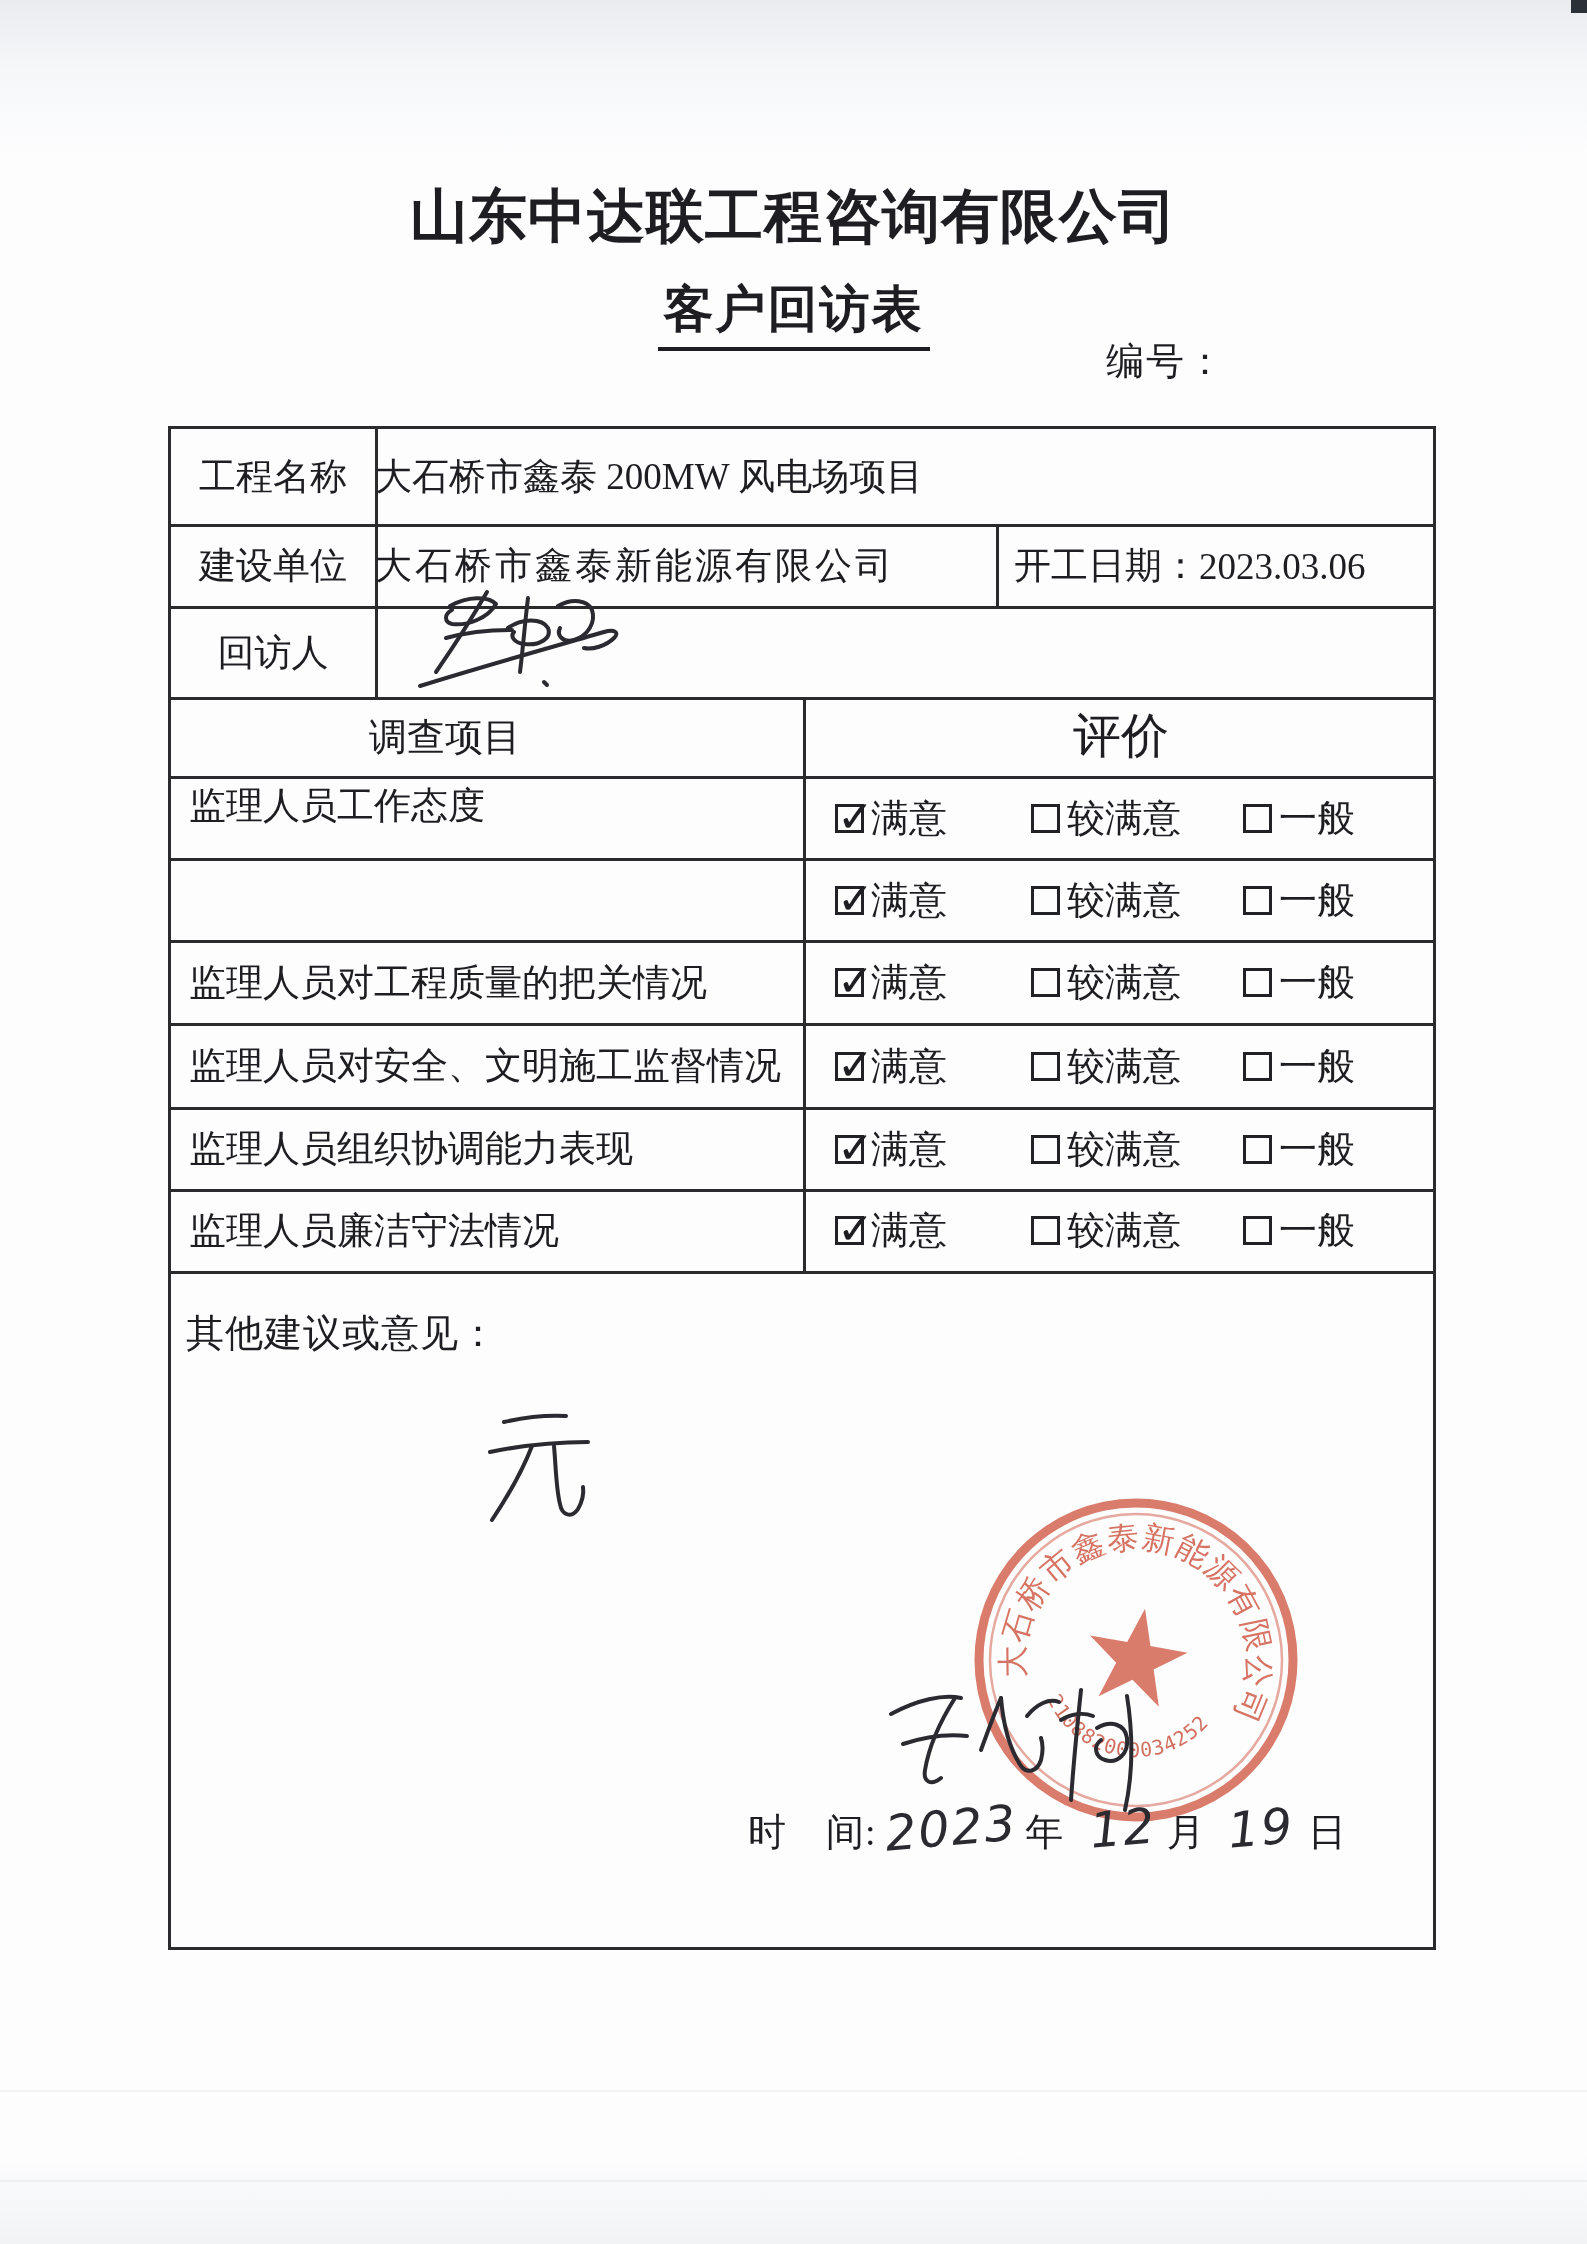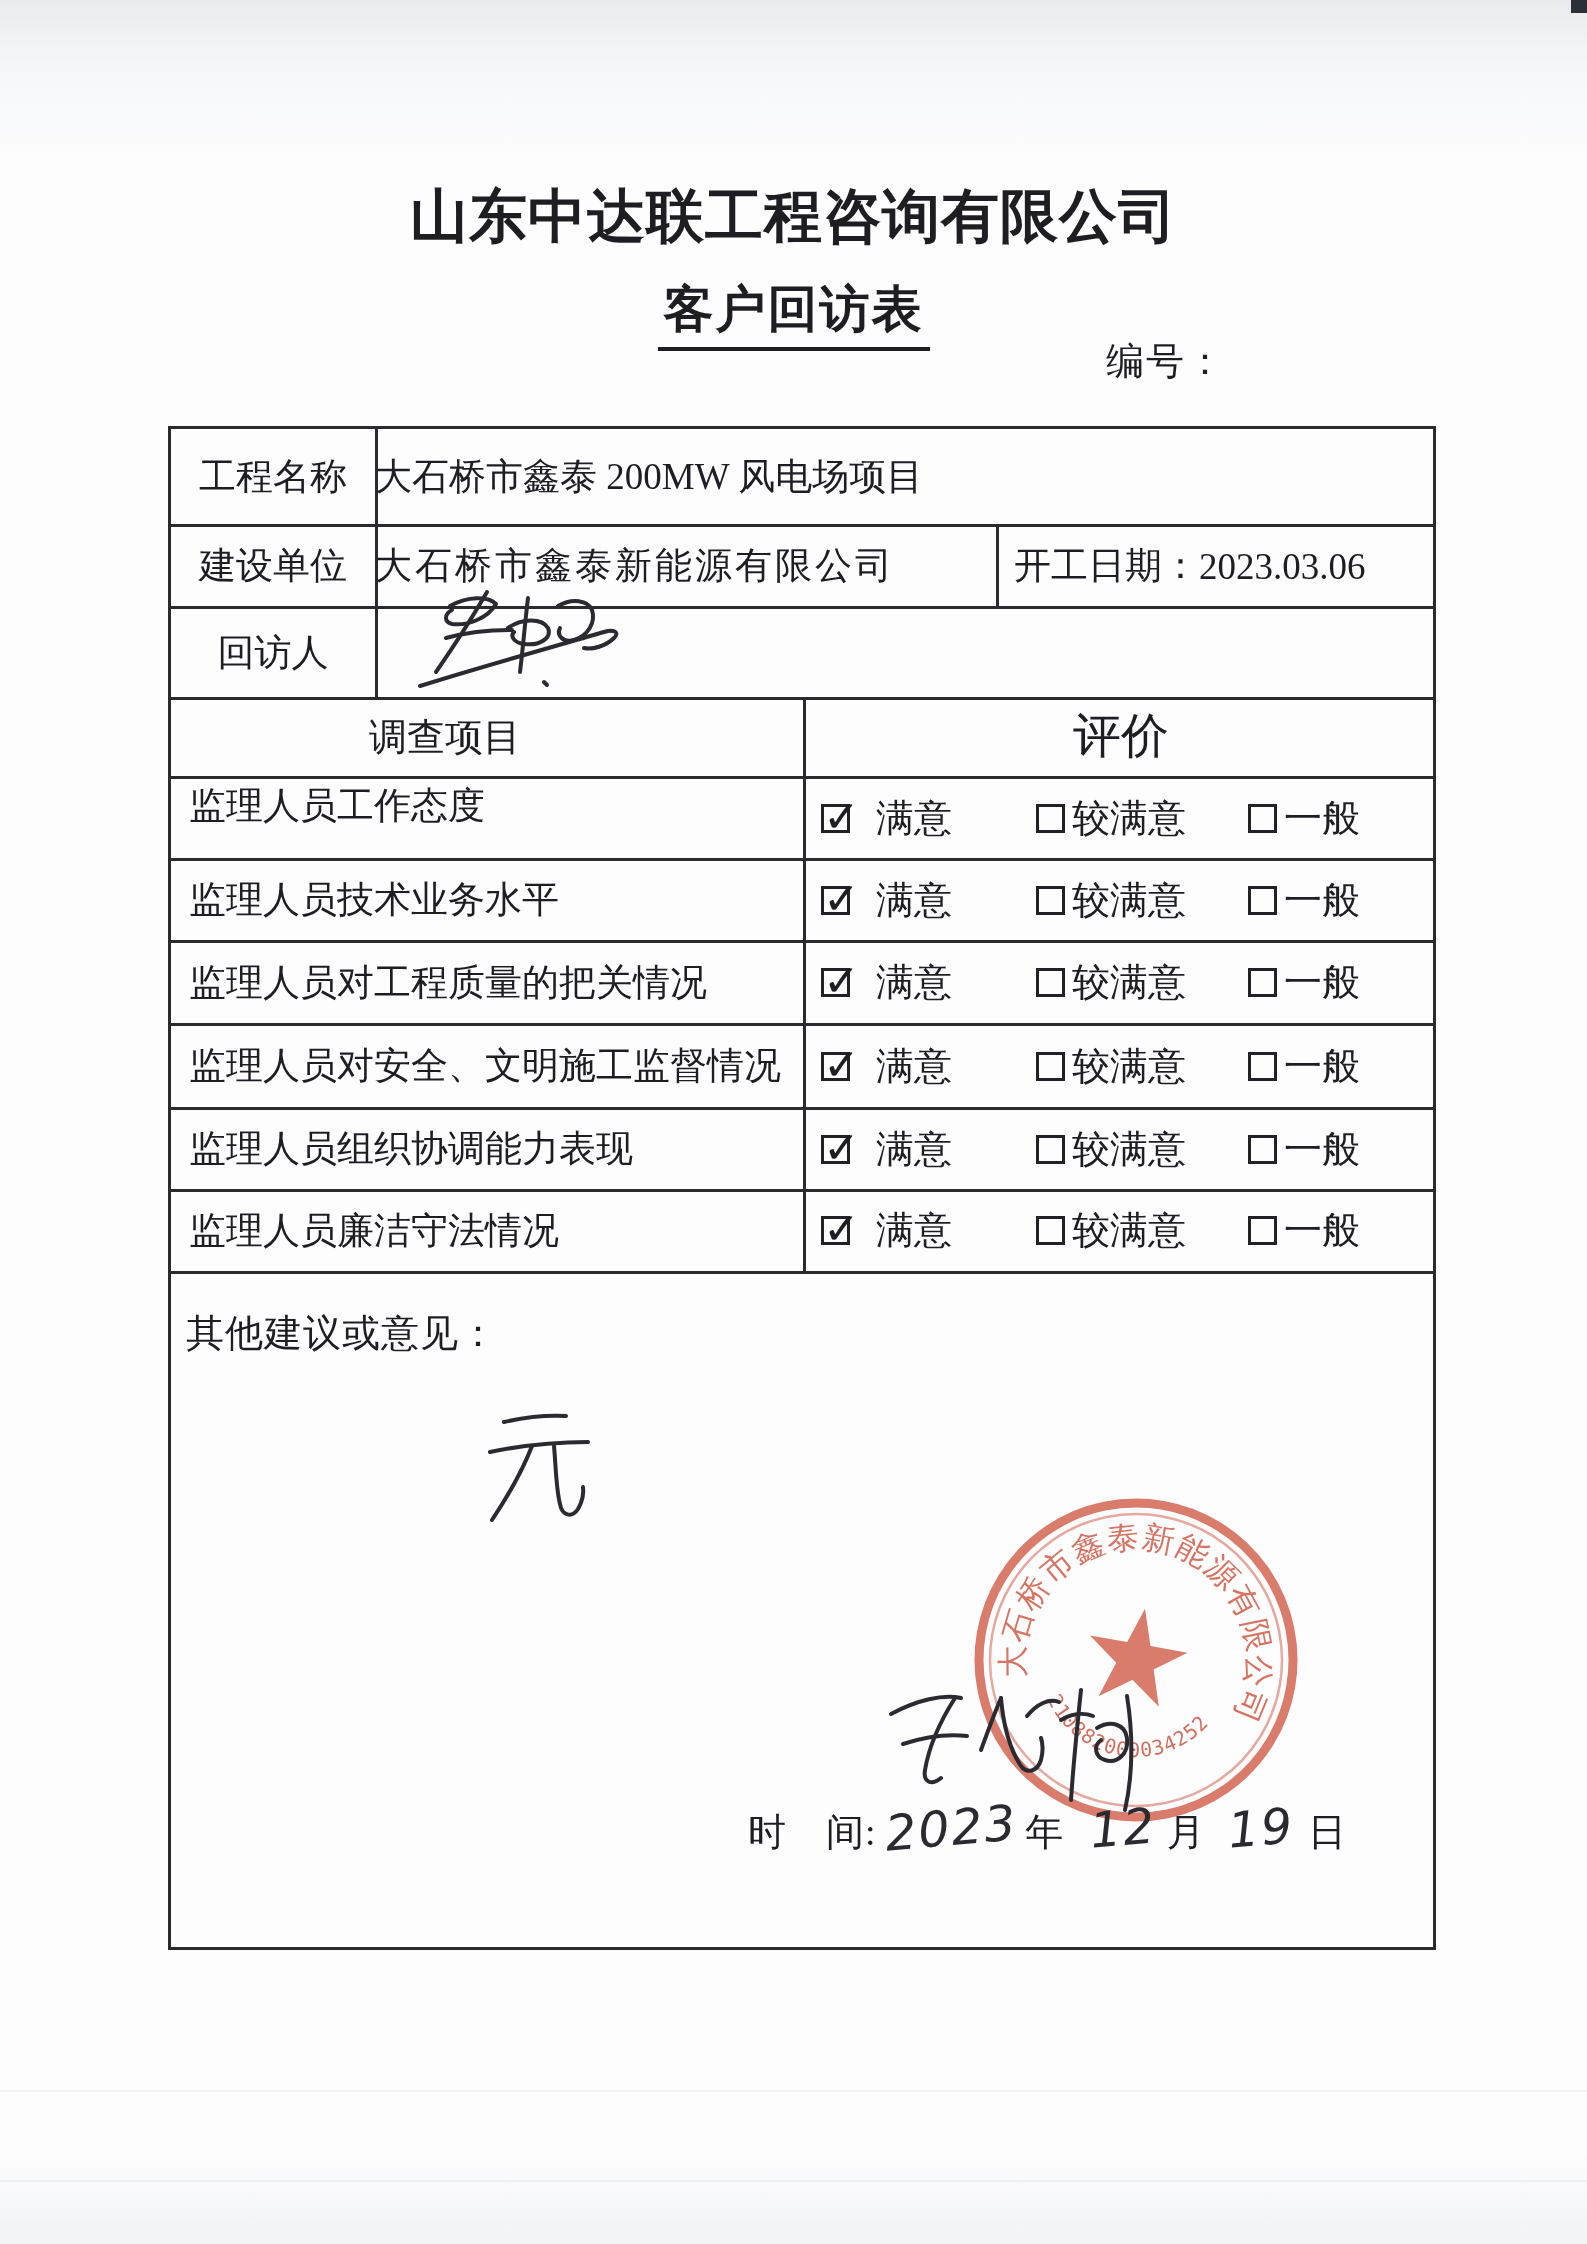--- a/index.html
+++ b/index.html
@@ -20,21 +20,21 @@
   .vline{position:absolute;width:2.5px;background:#2b2b2e;}
   .cell{position:absolute;display:flex;align-items:center;font-size:37px;box-sizing:border-box;}
   .cell.center{justify-content:center;}
   .cell.padl{}
   .cell.padl-sm{padding-left:18px;}
   .spread{letter-spacing:3px;}
   .opt{display:inline-flex;align-items:center;}
   .cb{position:relative;width:29px;height:29px;border:3px solid #222226;box-sizing:border-box;margin-right:7px;flex:none;}
   .cb.checked::before{content:"✓";position:absolute;top:-16px;left:-1px;font-size:44px;color:#1e1e22;font-family:"DejaVu Sans",sans-serif;}
   .opt-label{font-size:38px;}
-  .o1{margin-left:18px;gap:19px;} .o2{margin-left:84px;} .o3{margin-left:62px;}
+  .o1{margin-left:32px;} .o2{margin-left:84px;} .o3{margin-left:62px;}
   
   .abs{position:absolute;}
   .lbl38{font-size:38px;letter-spacing:1px;}
   .timeline{display:flex;align-items:baseline;}
   .hw-num{font-family:"DejaVu Sans",sans-serif;font-style:italic;font-size:49px;color:#2a2a30;display:inline-block;transform:rotate(-5deg);letter-spacing:2px;}
   .gap8{margin-left:8px;} .gap10{margin-left:10px;} .gap14{margin-left:14px;} .gap22{margin-left:22px;} .gap26{margin-left:26px;}
   .ink{stroke:#2a2a30;stroke-width:4;fill:none;stroke-linecap:round;stroke-linejoin:round;}
   .stamp-svg{mix-blend-mode:multiply;opacity:0.88;}
   .sr{position:absolute;width:1px;height:1px;overflow:hidden;clip:rect(0 0 0 0);white-space:nowrap;}
 </style>
@@ -94,21 +94,20 @@
       <span class="opt o2">
           <span class="cb"></span>
           <span class="opt-label">较满意</span>
         </span>
       <span class="opt o3">
           <span class="cb"></span>
           <span class="opt-label">一般</span>
         </span>
     </div>
 
-    <div class="cell padl-sm" style="left:0;top:430px;width:632px;height:82px">监理人员技术业务水平</div>
     <div class="cell" style="left:632px;top:430px;width:636px;height:82px">
       <span class="opt o1">
           <span class="cb checked"></span>
           <span class="opt-label">满意</span>
         </span>
       <span class="opt o2">
           <span class="cb"></span>
           <span class="opt-label">较满意</span>
         </span>
       <span class="opt o3">

